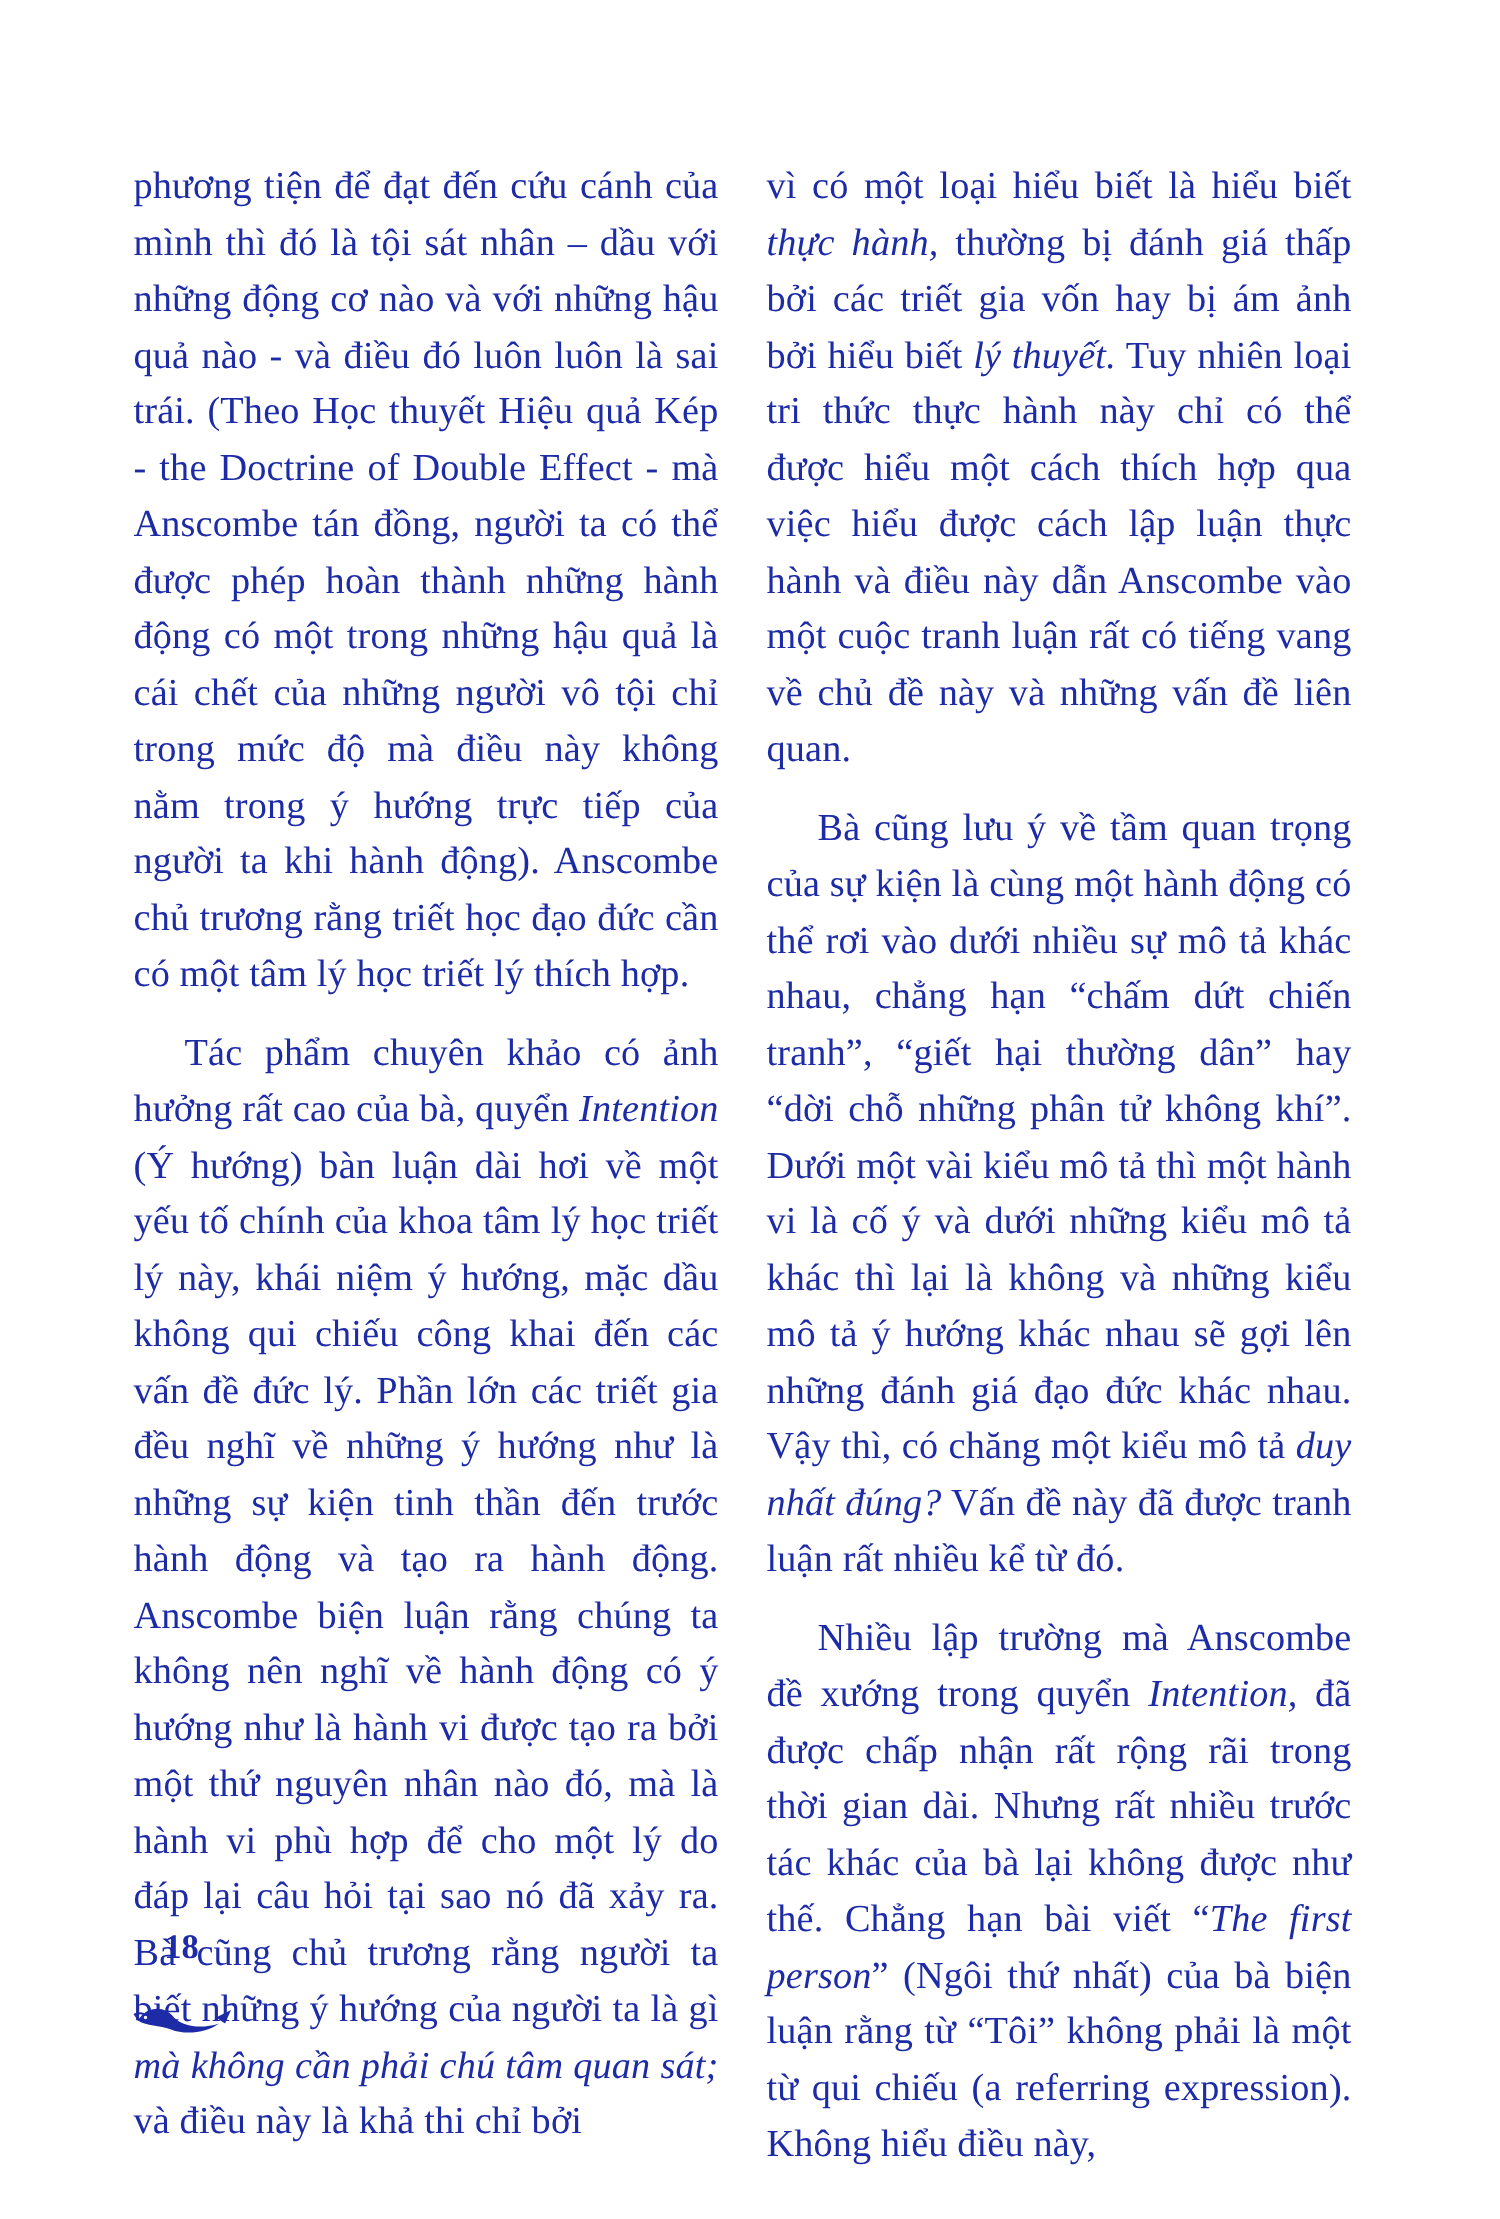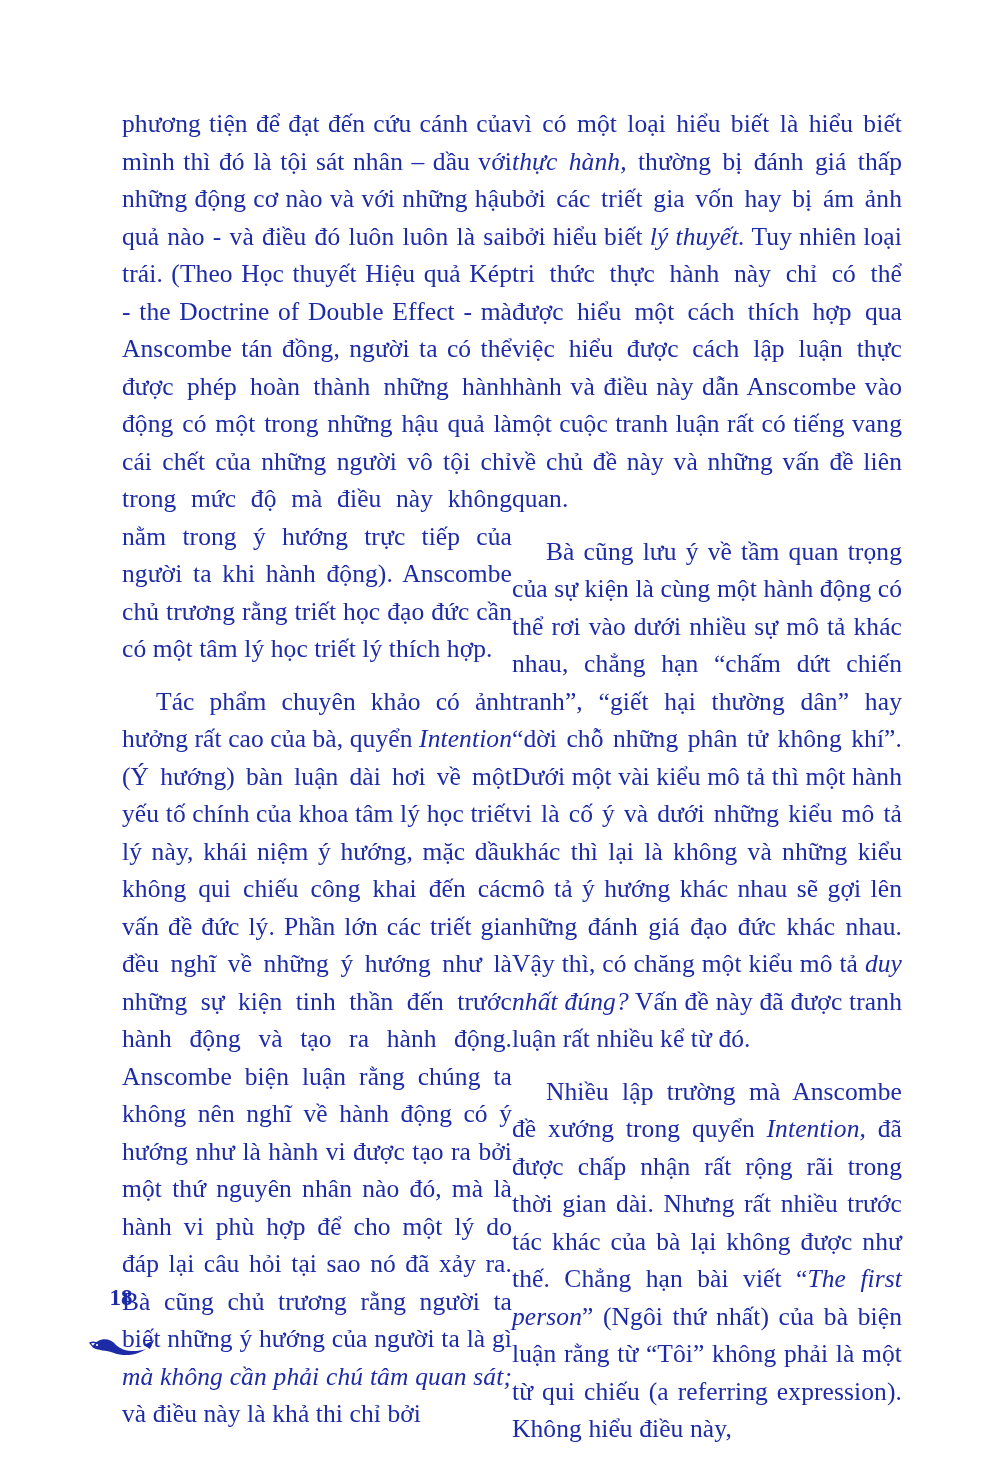--- a/index.html
+++ b/index.html
@@ -16,24 +16,24 @@
   }
   .page {
     position: relative;
     width: 1000px;
     height: 1479px;
     box-sizing: border-box;
   }
   .columns {
     position: absolute;
     top: 105px;
-    left: 106px;
+    left: 89px;
     width: 812px;
     display: flex;
-    justify-content: center;
+    justify-content: space-between;
   }
   .col {
     width: 390px;
   }
   .col p {
     margin: 0;
     font-size: 25.5px;
     line-height: 37.5px;
     text-align: justify;
     text-justify: inter-word;

